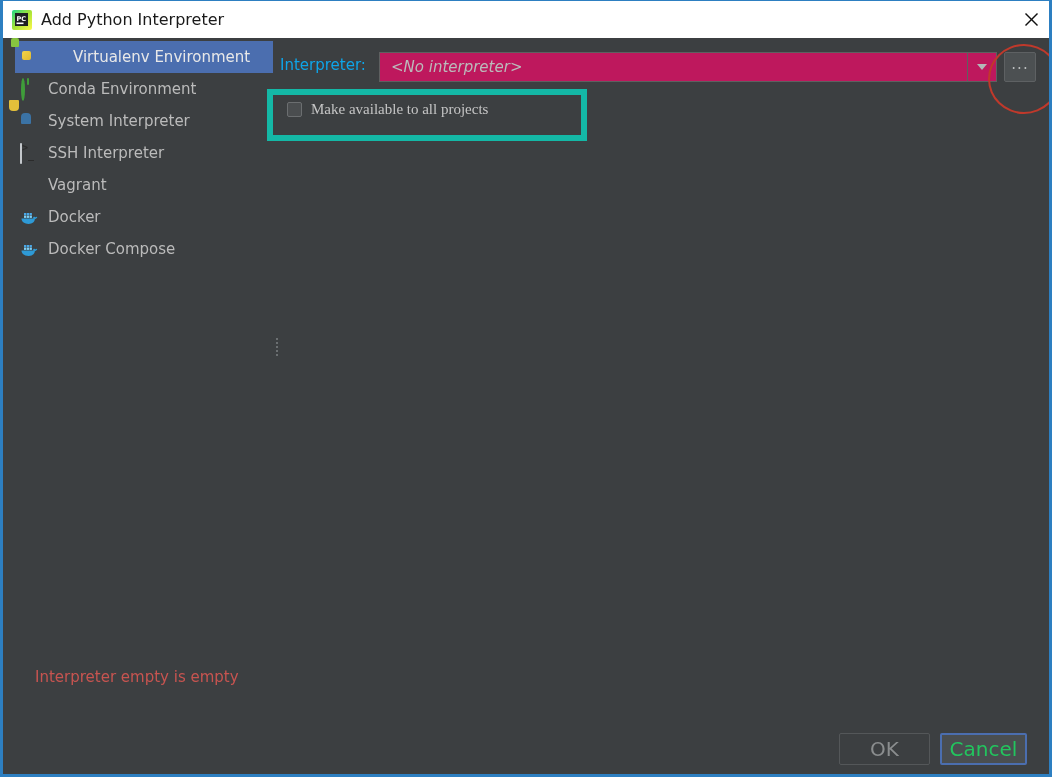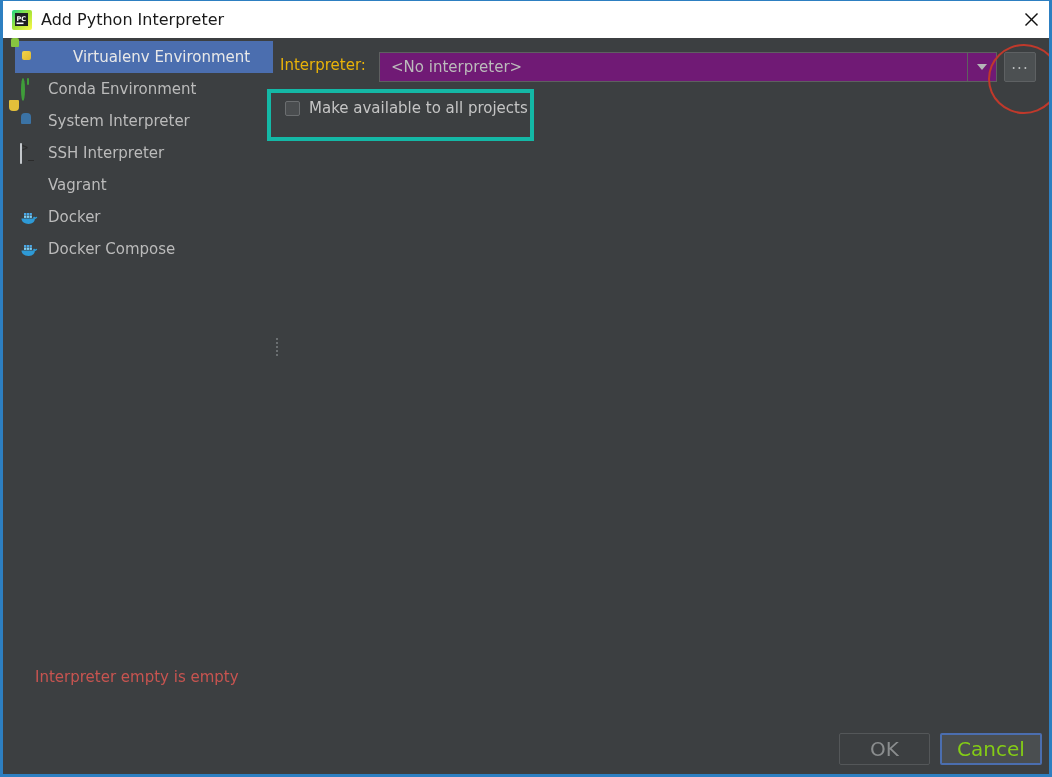--- a/index.html
+++ b/index.html
@@ -193,31 +193,32 @@
     width: 2px; height: 2px;
     background: #6b6f71;
     margin: 0 auto 2px auto;
   }
 
   
   #interp-label {
     position: absolute;
     left: 277px; top: 56px;
     font-size: 15px;
-    color: #eab308;
+    color: #0ea5e9;
     white-space: nowrap;
   }
   #interp-combo {
     position: absolute;
     left: 376px; top: 52px;
     width: 618px; height: 30px;
-    background: #701a75;
+    background: #be185d;
     border: 1px solid #5e6060;
     box-sizing: border-box;
     cursor: default;
+    font-style: italic;
   }
   #interp-value {
     position: absolute;
     left: 11px; top: 0;
     height: 28px; line-height: 28px;
     font-size: 15px;
     color: #bbbbbb;
     white-space: nowrap;
   }
   #combo-arrow {
@@ -256,23 +257,24 @@
     left: 985px; top: 44px;
     width: 68px; height: 66px;
     border: 2px solid #c0392b;
     border-radius: 50%;
     pointer-events: none;
   }
 
   #allprojects-box {
     position: absolute;
     left: 264px; top: 89px;
-    width: 267px; height: 52px;
-    border: 4px solid #14b8a6;
-    box-sizing: border-box;
+    width: 320px; height: 52px;
+    border: 6px solid #14b8a6;
+    box-sizing: border-box;
+    font-family: Liberation Serif, serif;
   }
   #allprojects-row {
     position: absolute;
     left: 14px; top: 6px;
     display: flex;
     align-items: center;
     cursor: default;
   }
   #allprojects-check {
     width: 15px; height: 15px;
@@ -311,24 +313,24 @@
   }
   #ok-btn {
     left: 836px; top: 733px;
     width: 91px;
     background: #3c3f41;
     border: 1px solid #545759;
     color: #8a8d8e;
   }
   #cancel-btn {
     left: 937px; top: 733px;
-    width: 102px;
+    width: 87px;
     background: #4a4e50;
     border: 2px solid #4b6eaf;
-    color: #84cc16;
+    color: #22c55e;
   }
 </style>
 </head>
 <body>
 
 <div id="window">
 
   <div id="titlebar">
     <div id="title-icon">
       <svg width="20" height="20" viewBox="0 0 20 20">

